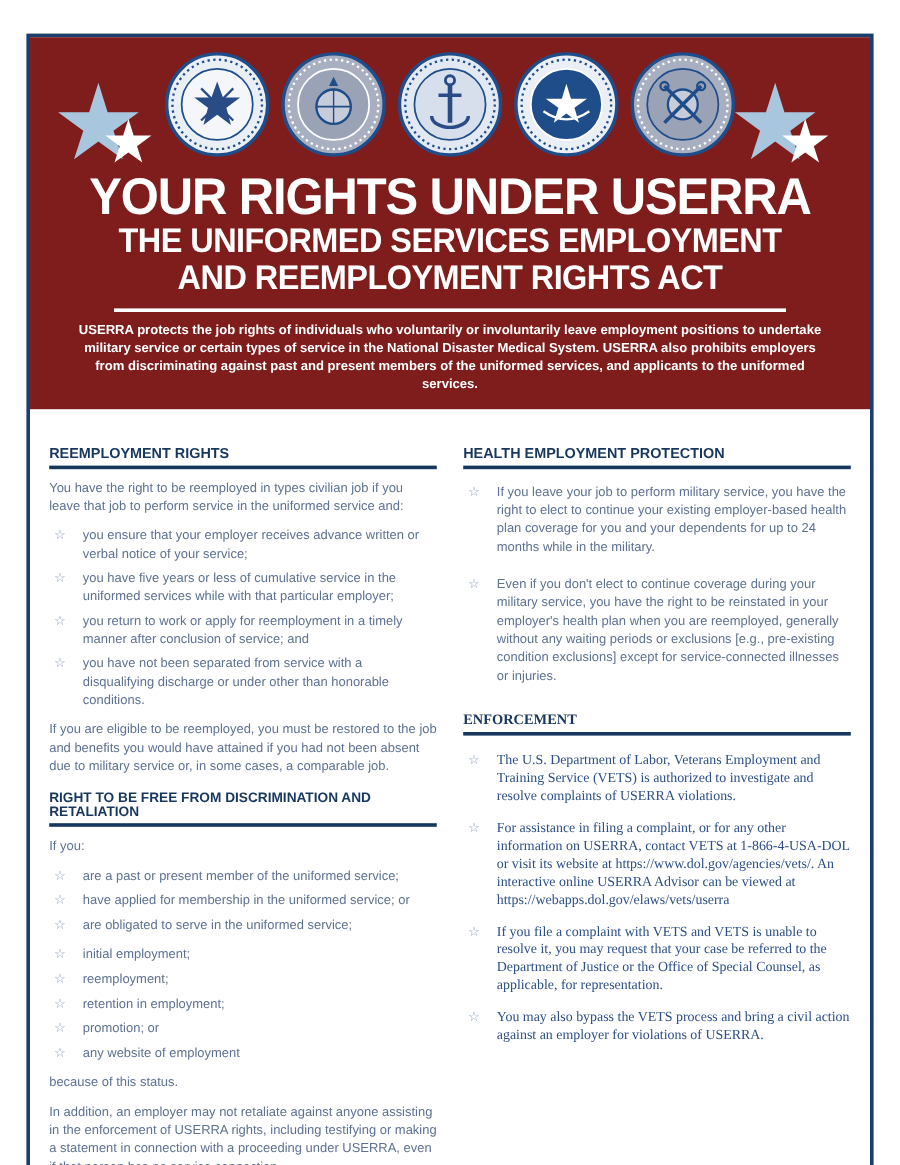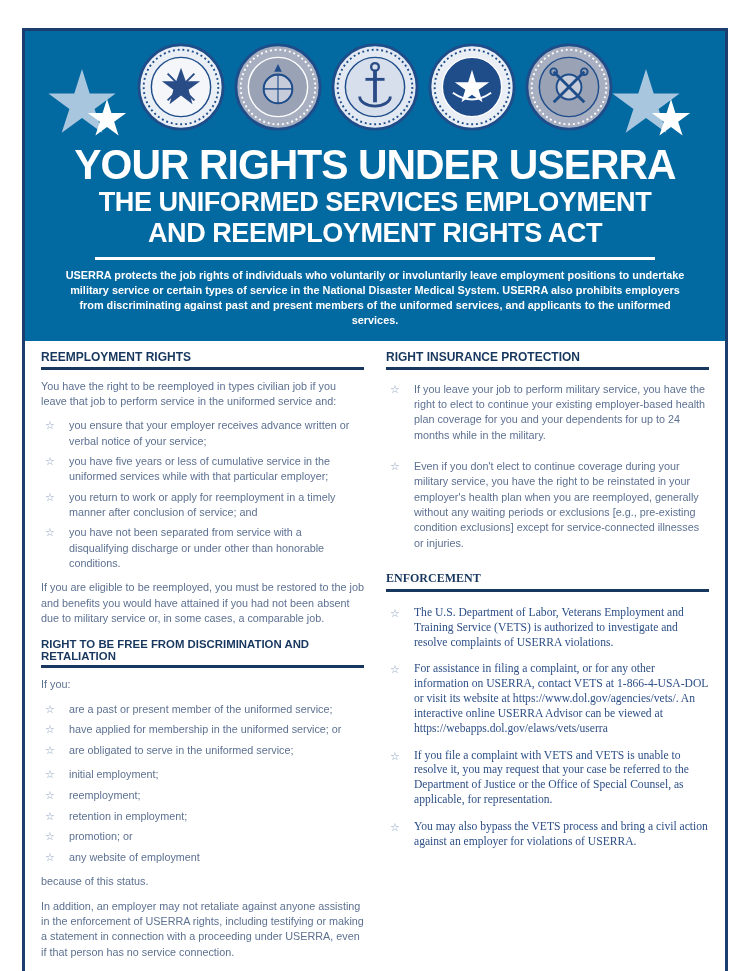--- a/index.html
+++ b/index.html
@@ -1,41 +1,41 @@
 <!DOCTYPE html>
 <html><head>
 <meta charset="utf-8">
 <style>
   html,body { margin:0; padding:0; background:#ffffff; }
   body { font-family:"Liberation Sans", sans-serif; width:750px; }
 
   .poster { width:700px; margin:28px auto 0; border:3px solid #1B3E6F; background:#ffffff; }
 
   
-  .header { background:#0369a1; color:#ffffff; position:relative; padding:12px 0 12px; }
+  .header { background:#7f1d1d; color:#ffffff; position:relative; padding:12px 0 12px; }
   .seal-row { display:flex; justify-content:center; gap:9px; }
   .seal { display:block; }
   .star-group { position:absolute; top:34px; width:92px; height:92px; }
   .star-group.left { left:22px; }
   .star-group.right { right:22px; }
   .star { position:absolute; clip-path:polygon(50% 0%,61% 35%,98% 35%,68% 57%,79% 91%,50% 70%,21% 91%,32% 57%,2% 35%,39% 35%); }
   .star.big { width:70px; height:70px; background:#A9C6DF; left:0; top:4px; }
   .star.small { width:40px; height:40px; background:#ffffff; left:40px; top:34px; }
 
   .title { text-align:center; font-weight:700; font-size:43px; line-height:1; margin-top:12px; transform:scaleX(.95); letter-spacing:-1px; }
   .subtitle { text-align:center; font-weight:700; font-size:28.5px; line-height:1.08; transform:scaleX(.95); letter-spacing:-0.5px; }
   .header-rule { height:3px; background:#ffffff; width:560px; margin:9px auto 8px; }
   .header-intro { font-weight:700; font-size:10.9px; line-height:1.4; width:636px; margin:0 auto; text-align:center; }
 
   
   .body-cols { display:flex; gap:22px; padding:8px 16px 6px; }
   .col { flex:1; min-width:0; }
   .section-heading { color:#17375E; font-size:12px; font-weight:700; border-bottom:3px solid #17375E;
     padding-bottom:3px; margin:12px 0 9px; letter-spacing:0; }
-  .section-heading.first { margin-top:1px; }
+  .section-heading.first { margin-top:22px; }
   .body-text { color:#5D7191; font-size:10.8px; line-height:1.42; margin:9px 0; }
   .star-list { list-style:none; margin:9px 0; padding:0; }
   .star-list li { display:flex; color:#5D7191; font-size:10.8px; line-height:1.42; margin-bottom:5px; }
   .sb { flex:0 0 16px; margin-left:4px; margin-right:8px; color:#8FA3C2; font-size:11px; }
   .bt { flex:1; }
   
   .serif li { font-family:"Liberation Serif", serif; color:#2D4F86; font-size:11.6px; line-height:1.28; margin-bottom:12px; }
   .serif .sb { font-size:11px; color:#8FA3C2; font-family:"Liberation Sans", sans-serif; }
 </style>
 </head>
@@ -173,21 +173,21 @@
         <li>
             <span class="sb">☆</span>
             <span class="bt">any website of employment</span>
           </li>
       </ul>
       <p class="body-text">because of this status.</p>
       <p class="body-text">In addition, an employer may not retaliate against anyone assisting in the enforcement of USERRA rights, including testifying or making a statement in connection with a proceeding under USERRA, even if that person has no service connection.</p>
     </div>
 
     <div class="col">
-      <div class="section-heading first">RIGHT INSURANCE PROTECTION</div>
+      <div class="section-heading first">HEALTH EMPLOYMENT PROTECTION</div>
       <ul class="star-list" style="margin-top:12px;">
         <li style="margin-bottom:16px;">
             <span class="sb">☆</span>
             <span class="bt">If you leave your job to perform military service, you have the right to elect to continue your existing employer-based health plan coverage for you and your dependents for up to 24 months while in the military.</span>
           </li>
         <li>
             <span class="sb">☆</span>
             <span class="bt">Even if you don't elect to continue coverage during your military service, you have the right to be reinstated in your employer's health plan when you are reemployed, generally without any waiting periods or exclusions [e.g., pre-existing condition exclusions] except for service-connected illnesses or injuries.</span>
           </li>
       </ul>

